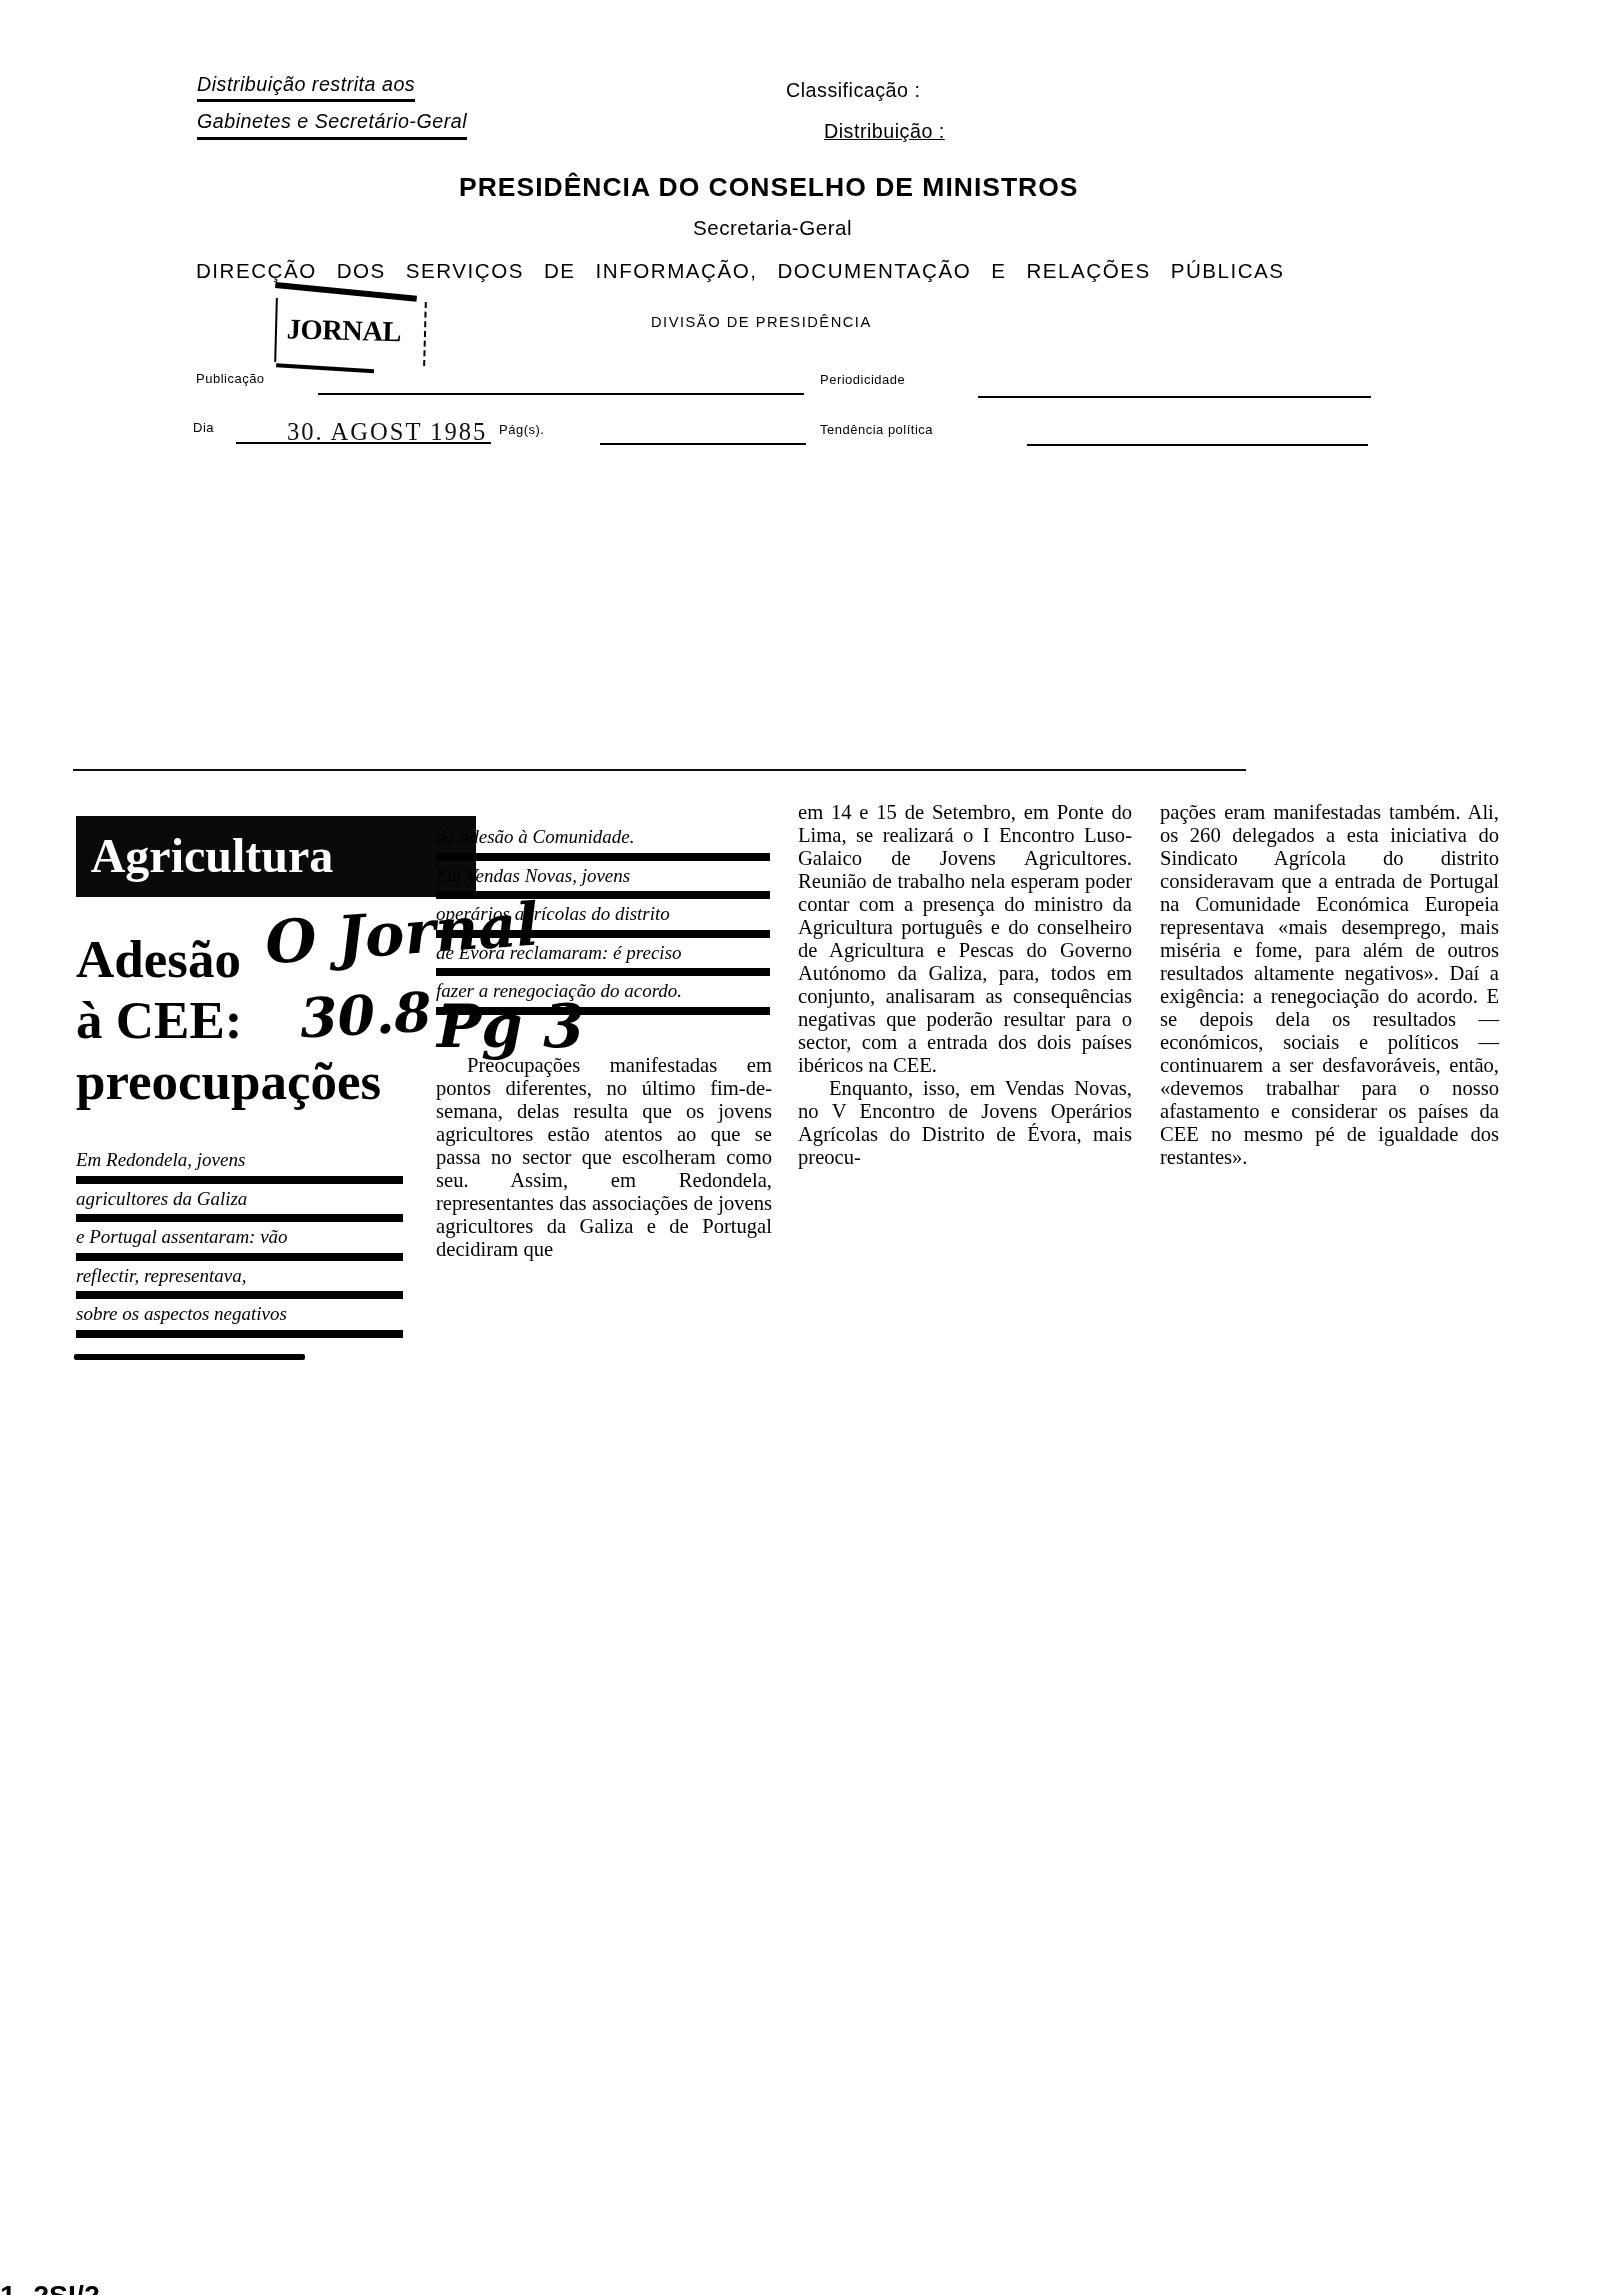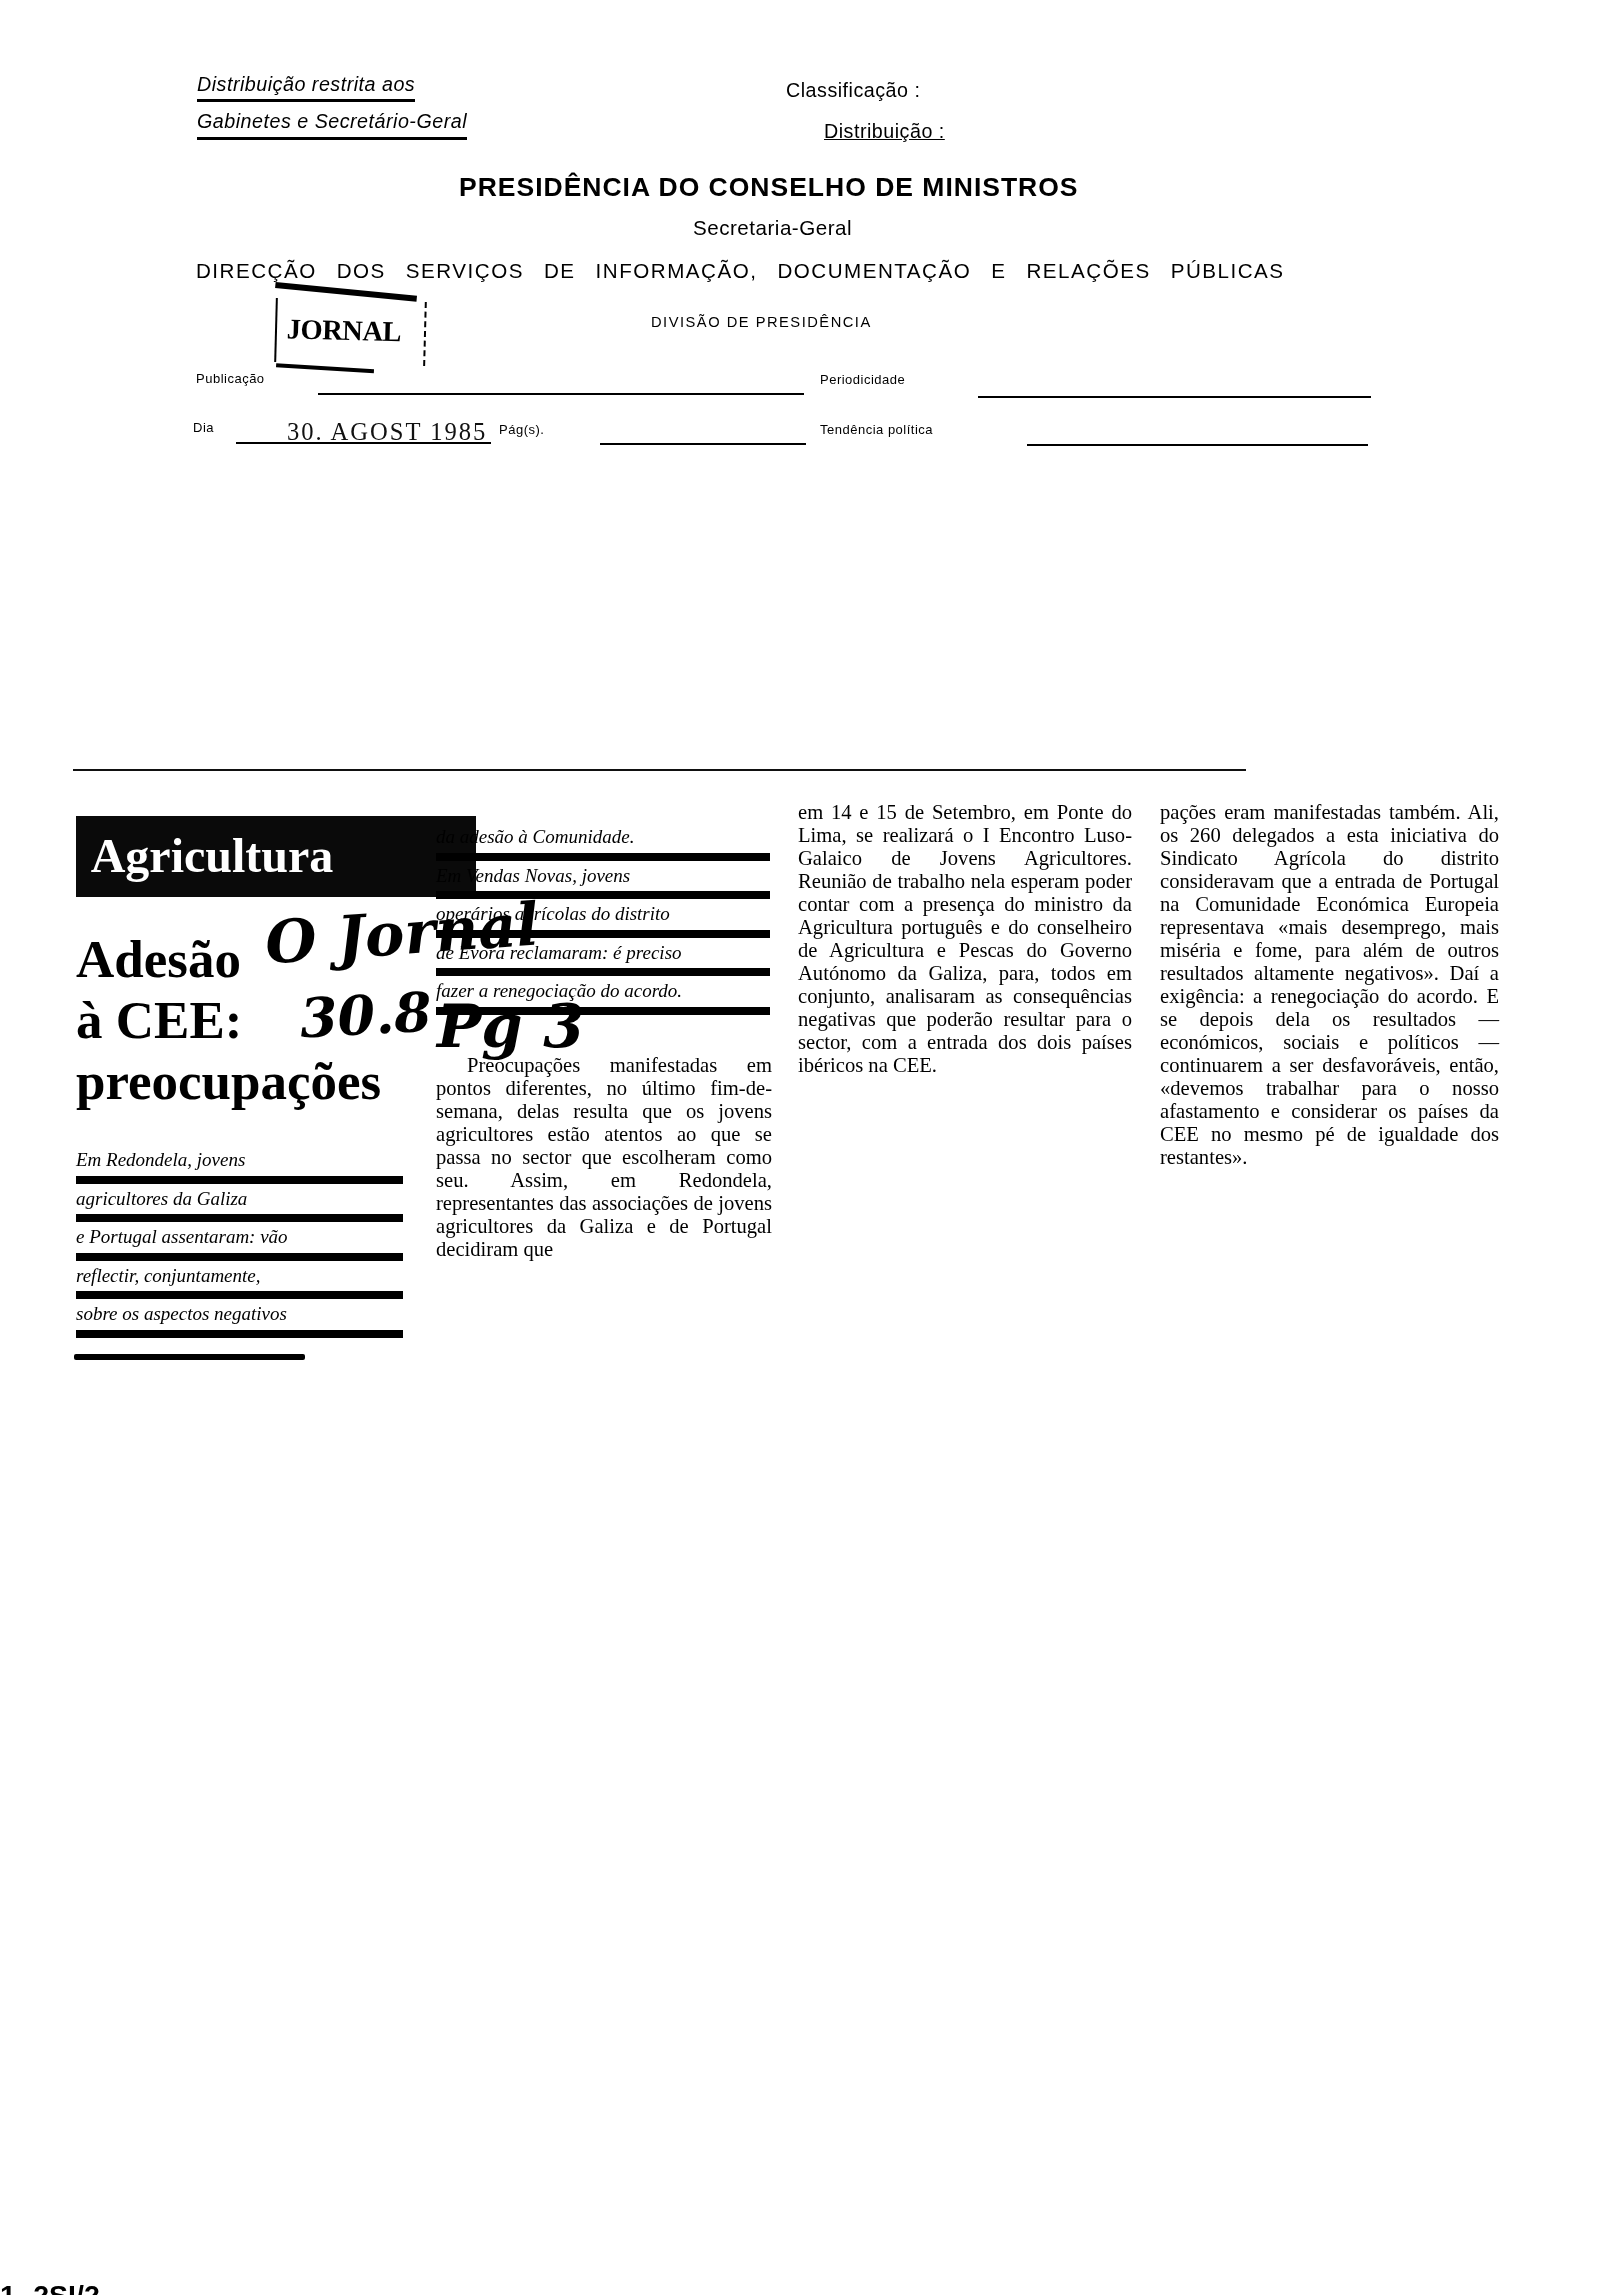--- a/index.html
+++ b/index.html
@@ -131,39 +131,40 @@
 <div class="abs headline" style="left:76px; top:929px;">
   <div>Adesão</div>
   <div>à CEE:</div>
   <div>preocupações</div>
 </div>
 
 <div class="abs lead-block" style="left:76px; top:1145px; width:327px;">
   <span class="ln">Em Redondela, jovens</span>
   <span class="ln">agricultores da Galiza</span>
   <span class="ln">e Portugal assentaram: vão</span>
-  <span class="ln">reflectir, conjuntamente,</span>
+  <span class="ln">reflectir, representava,</span>
   <span class="ln">sobre os aspectos negativos</span>
 </div>
 <div class="abs thick-rule" style="left:74px; top:1354px; width:231px;"></div>
 
 <div class="abs lead-block" style="left:436px; top:822px; width:334px;">
   <span class="ln">da adesão à Comunidade.</span>
   <span class="ln">Em Vendas Novas, jovens</span>
   <span class="ln">operários agrícolas do distrito</span>
   <span class="ln">de Évora reclamaram: é preciso</span>
   <span class="ln">fazer a renegociação do acordo.</span>
 </div>
 
 <div class="abs body-col" style="left:436px; top:1054px; width:336px;">
   <p class="indent">Preocupações manifestadas em pontos diferentes, no último fim-de-semana, delas resulta que os jovens agricultores estão atentos ao que se passa no sector que escolheram como seu. Assim, em Redondela, representantes das associações de jovens agricultores da Galiza e de Portugal decidiram que</p>
 </div>
 
 <div class="abs body-col" style="left:798px; top:801px; width:334px;">
   <p>em 14 e 15 de Setembro, em Ponte do Lima, se realizará o I Encontro Luso-Galaico de Jovens Agricultores. Reunião de trabalho nela esperam poder contar com a presença do ministro da Agricultura português e do conselheiro de Agricultura e Pescas do Governo Autónomo da Galiza, para, todos em conjunto, analisaram as consequências negativas que poderão resultar para o sector, com a entrada dos dois países ibéricos na CEE.</p>
+  <p class="indent">Enquanto, isso, em Vendas Novas, no V Encontro de Jovens Operários Agrícolas do Distrito de Évora, mais preocu-</p>
 </div>
 
 <div class="abs body-col" style="left:1160px; top:801px; width:339px;">
   <p>pações eram manifestadas também. Ali, os 260 delegados a esta iniciativa do Sindicato Agrícola do distrito consideravam que a entrada de Portugal na Comunidade Económica Europeia representava «mais desemprego, mais miséria e fome, para além de outros resultados altamente negativos». Daí a exigência: a renegociação do acordo. E se depois dela os resultados — económicos, sociais e políticos — continuarem a ser desfavoráveis, então, «devemos trabalhar para o nosso afastamento e considerar os países da CEE no mesmo pé de igualdade dos restantes».</p>
 </div>
 
 <div class="abs handwriting" style="left:265px; top:899px; font-size:59px; transform:rotate(-4deg);">O Jornal</div>
 <div class="abs handwriting" style="left:300px; top:983px; font-size:54px; transform:rotate(-3deg);">30.8</div>
 <div class="abs handwriting" style="left:437px; top:992px; font-size:59px;">Pg 3</div>
 

